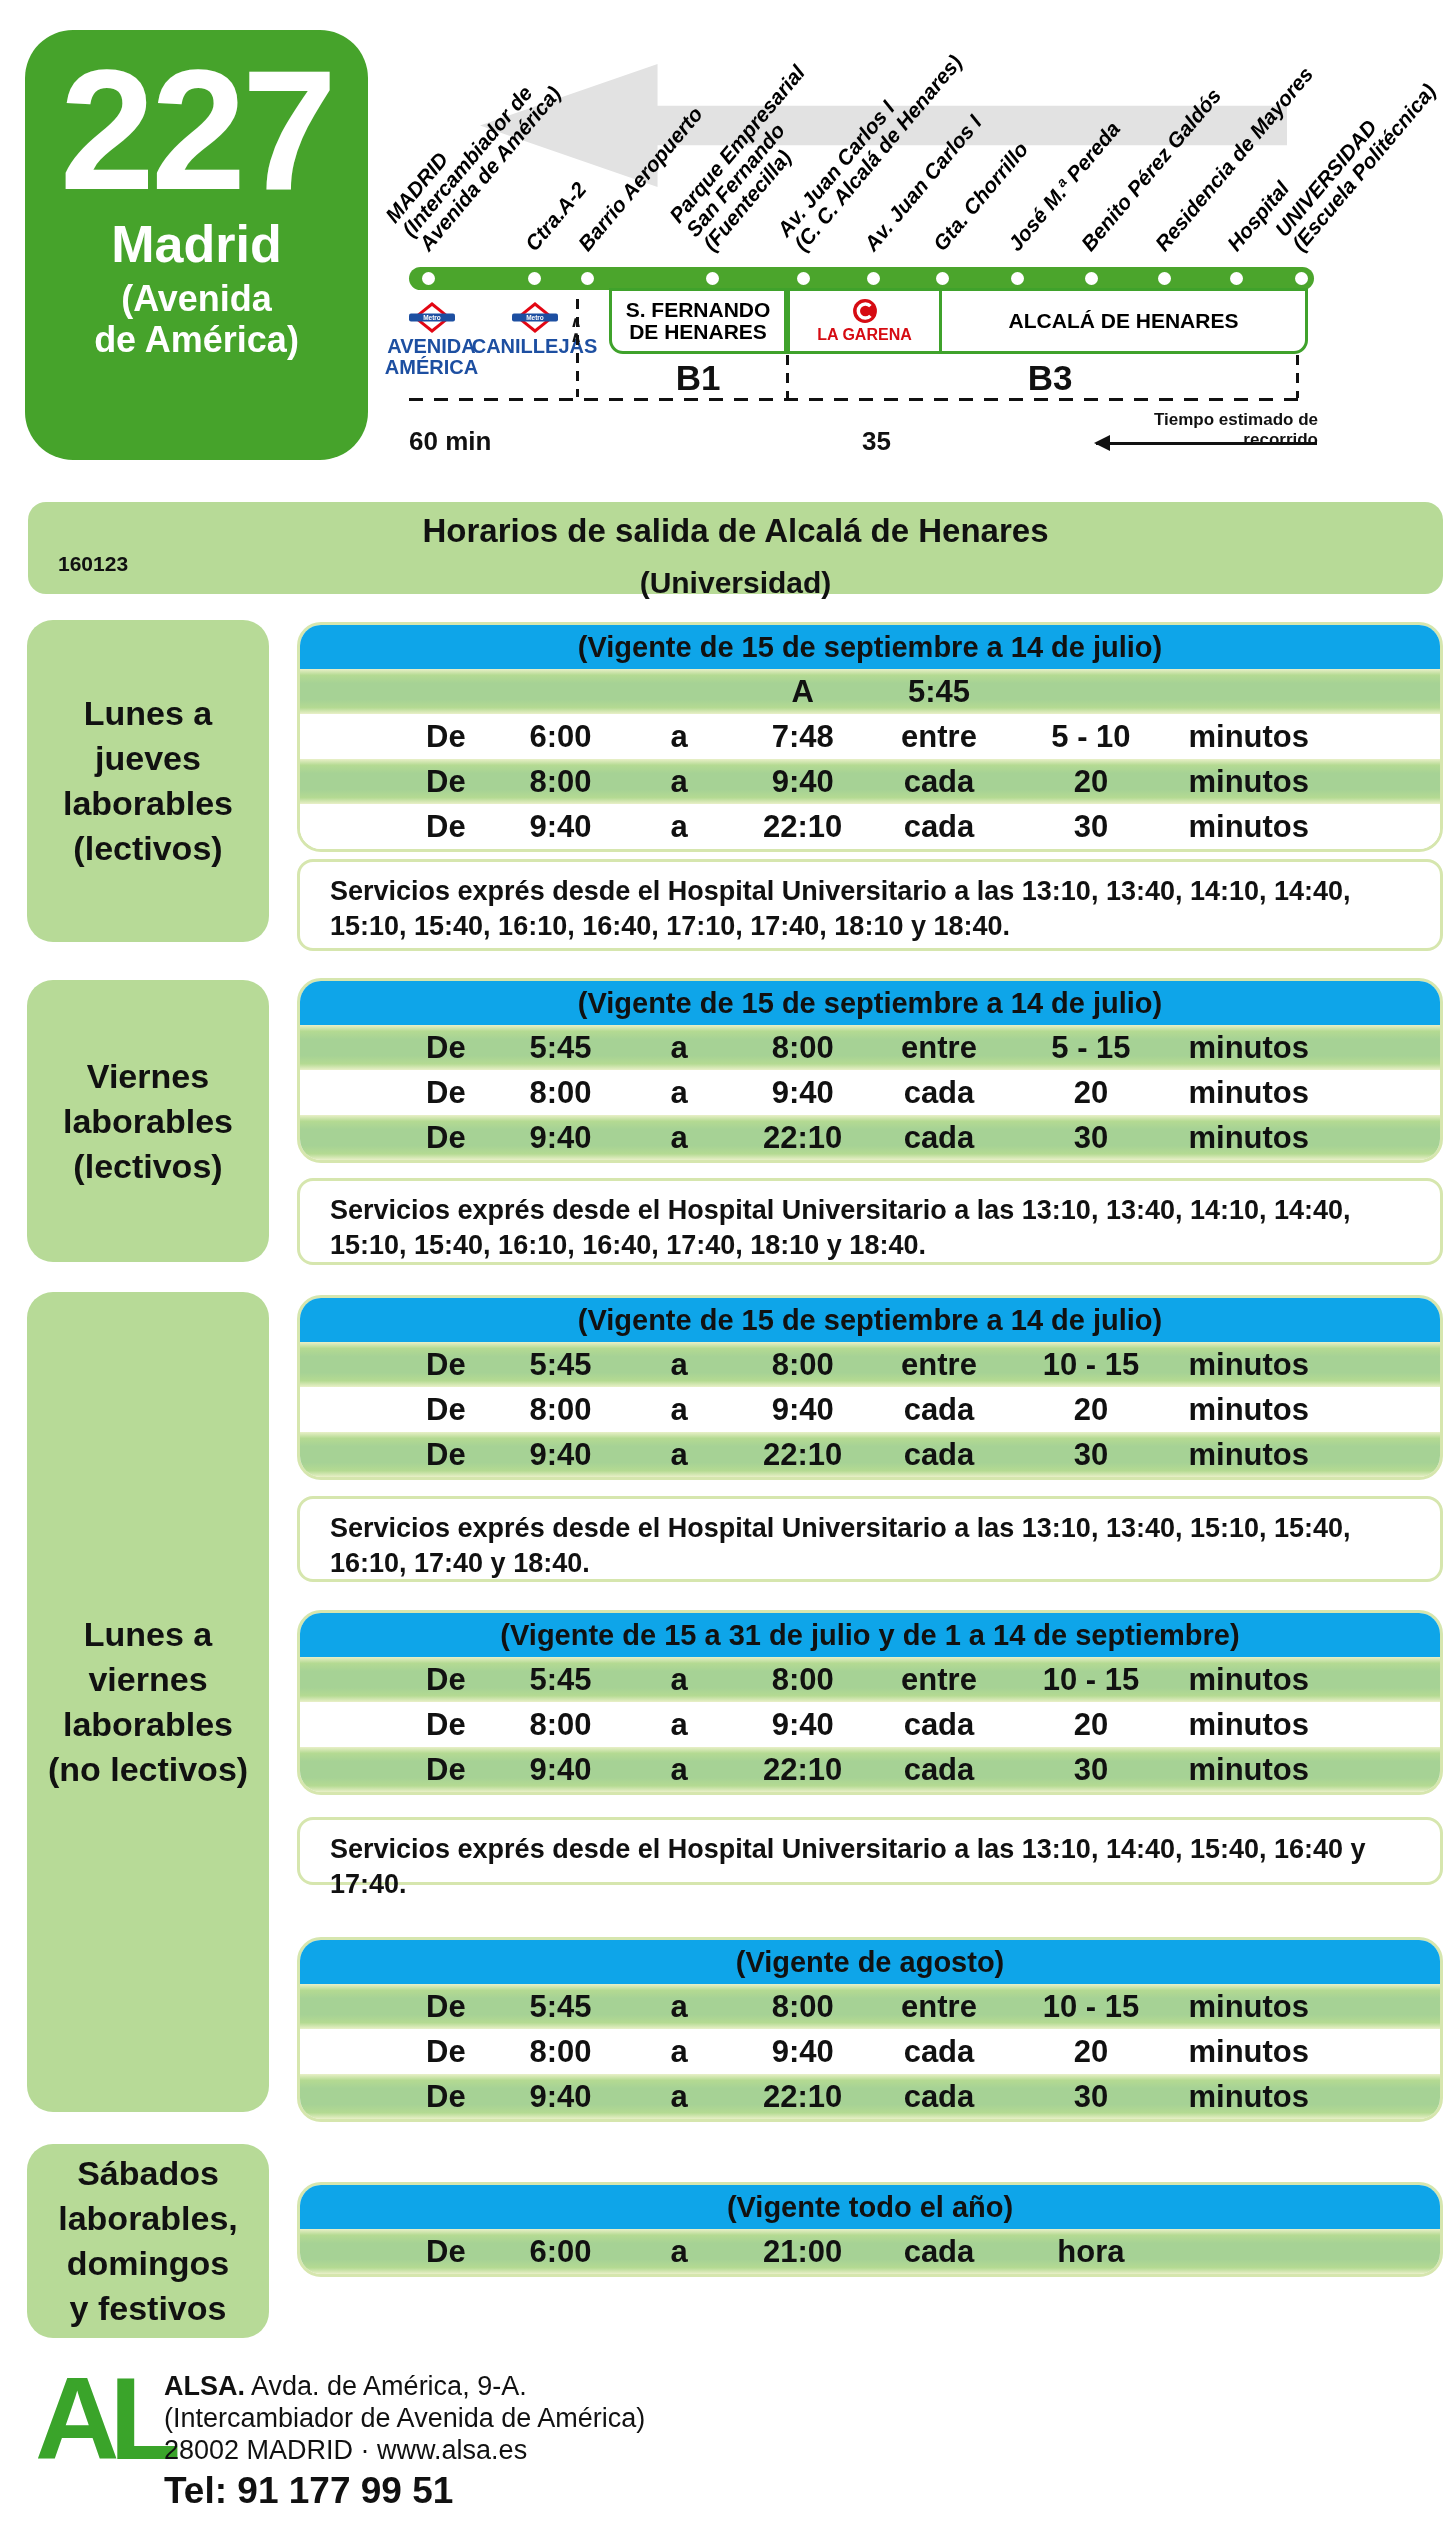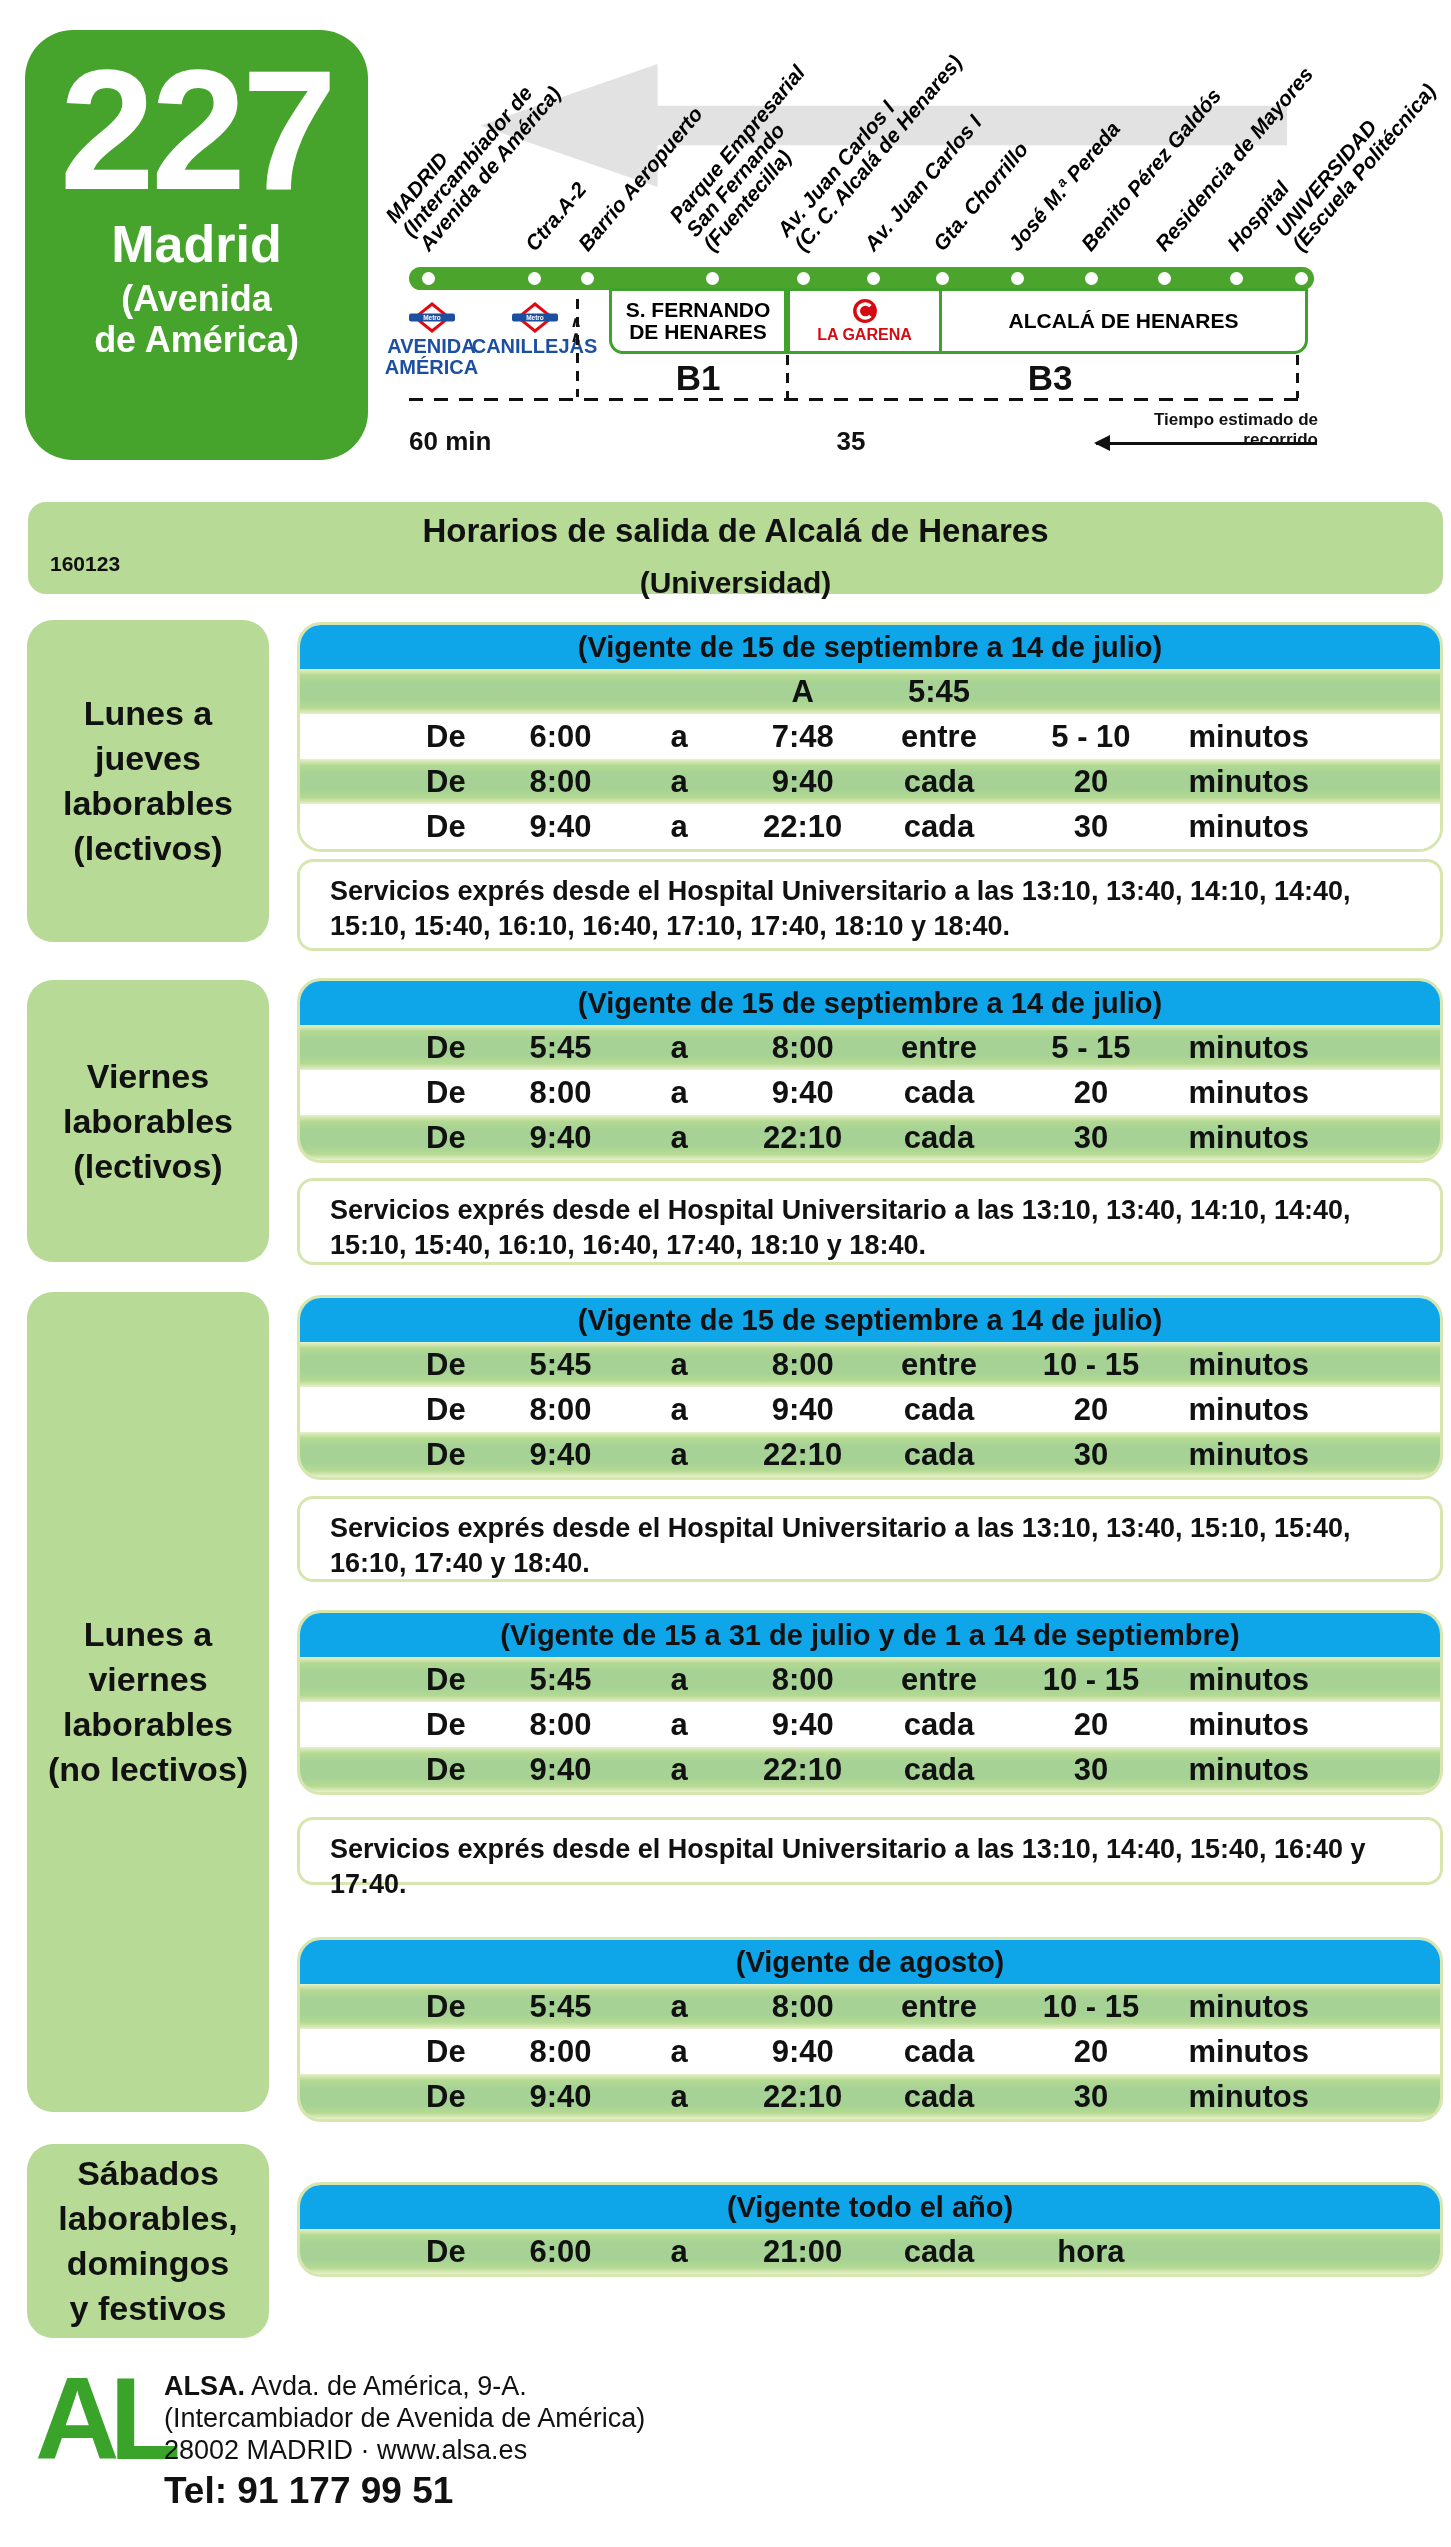--- a/index.html
+++ b/index.html
@@ -41,21 +41,21 @@
   .caret{position:absolute;font-size:15px;font-weight:bold;line-height:14px;color:#111;}
   .time-note{position:absolute;top:406px;font-weight:bold;font-size:26px;}
   .tiempo{position:absolute;top:390px;left:701px;width:229px;text-align:right;font-weight:bold;font-size:17px;}
   .tiempo-arrow{position:absolute;top:422px;left:708px;width:221px;height:3px;background:#111;}
   .tiempo-arrow::before{content:"";position:absolute;left:-2px;top:-7px;border-right:16px solid #111;
                         border-top:8px solid transparent;border-bottom:8px solid transparent;}
 
   
   .title-bar{position:absolute;left:28px;top:502px;width:1415px;height:92px;background:#b7da97;
              border-radius:18px;text-align:center;}
-  .title-code{position:absolute;left:22px;top:50px;font-size:21px;font-weight:bold;text-align:center;}
+  .title-code{position:absolute;left:30px;top:50px;font-size:21px;font-weight:bold;text-align:center;}
   .title-l1{font-size:33px;font-weight:bold;margin-top:10px;}
   .title-l2{font-size:30px;font-weight:bold;margin-top:16px;}
 
   
   .day-label{position:absolute;left:27px;width:242px;background:#b7da97;border-radius:26px;
              display:flex;align-items:center;justify-content:center;text-align:center;
              font-size:34px;font-weight:bold;line-height:45px;white-space:pre-line;}
 
   
   .tbox{position:absolute;left:297px;width:1146px;background:#fff;border:3px solid #d6e6ae;
@@ -195,21 +195,21 @@
     <div class="zone-label" style="left:498px;width:328px;">B3</div>
 
     <div class="vdash" style="left:188px;top:279px;height:98px;"></div>
     <div class="caret" style="left:182px;top:295px;">∧</div>
     <div class="caret" style="left:182px;top:310px;">∧</div>
     <div class="vdash" style="left:398px;top:335px;height:43px;"></div>
     <div class="vdash" style="left:908px;top:335px;height:43px;"></div>
     <div class="hdash"></div>
 
     <div class="time-note" style="left:21px;">60 min</div>
-    <div class="time-note" style="left:423px;width:80px;text-align:center;">35</div>
+    <div class="time-note" style="left:423px;width:80px;text-align:right;">35</div>
     <div class="tiempo">Tiempo estimado de recorrido</div>
     <div class="tiempo-arrow"></div>
   </div>
 
   <div class="title-bar">
     <div class="title-code">160123</div>
     <div class="title-l1">Horarios de salida de Alcalá de Henares</div>
     <div class="title-l2">(Universidad)</div>
   </div>
 

